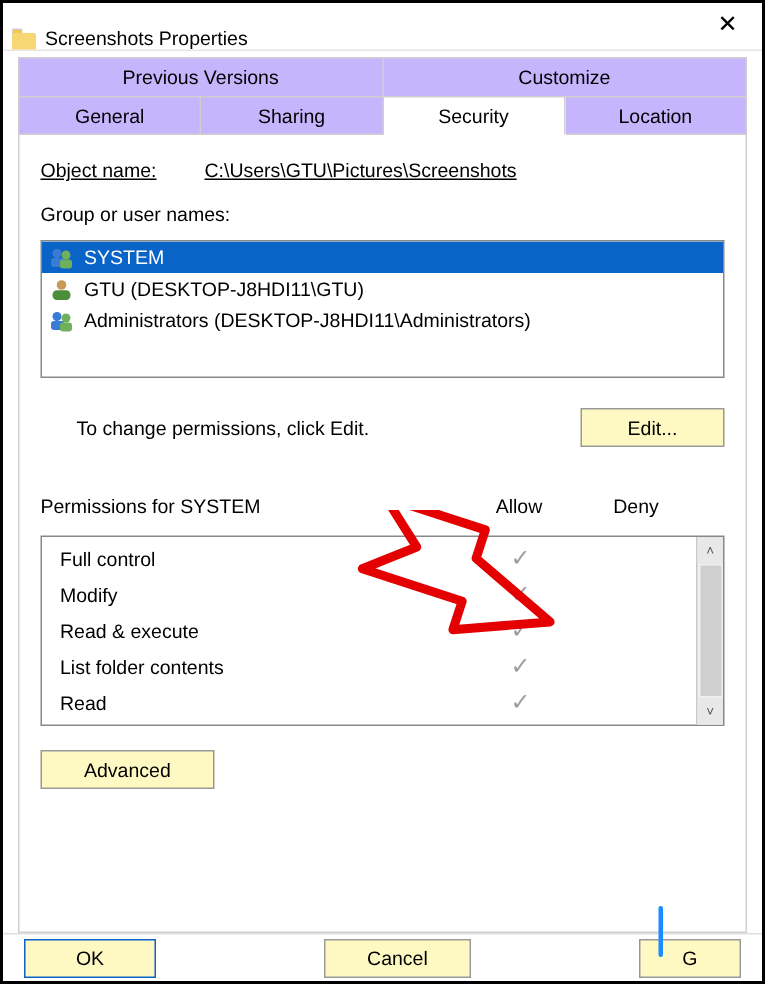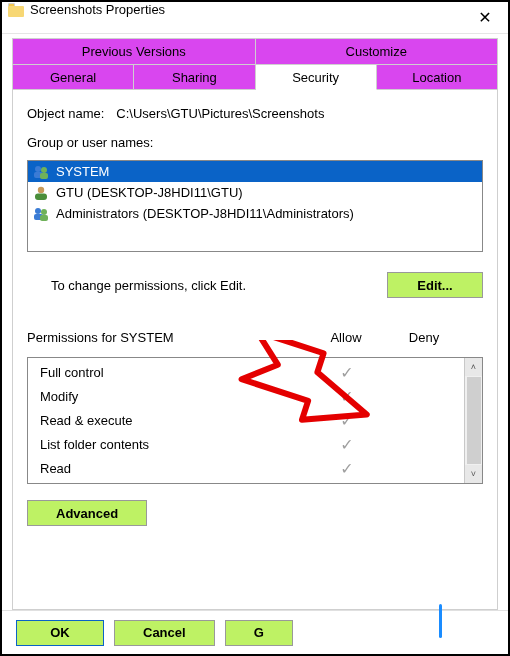--- a/index.html
+++ b/index.html
@@ -3,86 +3,85 @@
 <meta charset="utf-8">
 <style>
   * { box-sizing: border-box; font-family: "Segoe UI", Tahoma, sans-serif; font-size: 13px; }
   html,body { margin:0; padding:0; }
   .window {
     width:510px; height:656px; border:2px solid #000; background:#fff;
     display:flex; flex-direction:column; position:relative;
   }
   
   .titlebar {
-    height:32px; display:flex; align-items:flex-start; justify-content:space-between;
+    height:32px; display:flex; align-items:flex-end; justify-content:space-between;
     padding:0 0 0 6px; border-bottom:1px solid #e5e5e5;
   }
   .title-left { display:flex; align-items:center; gap:6px; }
   .folder-ico { width:16px; height:14px; position:relative; }
   .folder-ico .tab { position:absolute; top:0; left:0; width:7px; height:4px; background:#f3c64d; border-radius:1px 1px 0 0;}
   .folder-ico .body { position:absolute; top:3px; left:0; width:16px; height:11px; background:#f7d774; border-radius:1px;}
   .title-text { font-size:13px; }
   .close-btn { width:46px; height:32px; display:flex; align-items:center; justify-content:center; cursor:pointer;}
   .x { font-size:16px; line-height:1;}
   
   .tabs-area { padding:4px 10px 0 10px; }
   .tabs-row { display:flex; }
   .tab {
     flex:1; height:26px; display:flex; align-items:center; justify-content:center;
-    border:1px solid #cfcfcf; background:#d946ef; cursor:pointer;
+    border:1px solid #cfcfcf; background:#c4b5fd; cursor:pointer;
     font-size:13px;
   }
   .tabs-row.top .tab { border-bottom:none; }
   .tabs-row .tab + .tab { border-left:none; }
   .tab.active { background:#fff; border-bottom:1px solid #fff; position:relative; z-index:2;}
   
   .panel {
     margin:0 10px; border:1px solid #cfcfcf; border-top:none; padding:16px 14px 10px 14px;
     flex:1; display:flex; flex-direction:column; gap:10px; position:relative;
   }
-  .row-obj { display:flex; gap:12px; align-items:center; }
+  .row-obj { display:flex; gap:32px; align-items:center;text-decoration:underline; }
   .label { white-space:nowrap; }
   .path { white-space:nowrap; }
   .group-label { margin-top:4px; }
   
   .listbox {
     border:1px solid #888; height:92px; overflow:hidden;
   }
   .li-row { display:flex; align-items:center; gap:6px; height:21px; padding:0 4px; }
   .li-row.selected { background:#0a63c7; color:#fff; }
   .li-row .ico { width:18px; height:18px; display:flex; align-items:center; justify-content:center; }
   .li-row .txt { white-space:nowrap; }
   
   .edit-row { display:flex; justify-content:space-between; align-items:center; margin-top:10px;margin-left:24px; }
   .btn {
-    min-width:96px; height:26px; border:1px solid #999; background:#bef264;
+    min-width:96px; height:26px; border:1px solid #999; background:#fef9c3;
     display:flex; align-items:center; justify-content:center; cursor:pointer;
     padding:0 28px;
-    font-weight:bold;
   }
   
   .perm-head { display:flex; margin-top:22px; }
   .perm-head .lbl { flex:1; }
   .perm-head .col { width:78px; text-align:center; }
   .perm-head .sbspace { width:20px; }
   
   .perm-box { border:1px solid #888; height:127px; display:flex; margin-top:2px;}
   .perm-body { flex:1; overflow:hidden; padding:2px 0;}
   .perm-row { display:flex; align-items:center; height:24px; }
   .perm-row .name { flex:1; padding-left:12px; }
   .perm-row .cell { width:78px; text-align:center; color:#9e9e9e; font-size:16px;}
   .perm-sb { width:18px; border-left:1px solid #c8c8c8; background:#f0f0f0; display:flex; flex-direction:column; justify-content:space-between; align-items:center;}
   .sb-btn { width:100%; height:18px; display:flex; align-items:center; justify-content:center; font-size:9px; color:#555; background:#e8e8e8;}
   .sb-thumb { width:14px; flex:1; background:#cfcfcf; margin:1px 0;}
   
   .adv-row { display:flex; justify-content:space-between; align-items:center; gap:14px; margin-top:6px;}
   .adv-text { line-height:1.35; }
   
   .btn-bar {
-    height:44px; border-top:1px solid #e0e0e0; display:flex; align-items:center; justify-content:flex-start;
+    height:32px; border-top:1px solid #e0e0e0; display:flex; align-items:center; justify-content:space-between;
     gap:10px; padding:0 14px;
   }
   .btn-bar .btn { min-width:88px; }
   .btn-bar .btn.ok { border:1px solid #0a63c7; }
   .btn.trunc { min-width:54px; position:relative; overflow:hidden;}
   
   .arrow-overlay { position:absolute; left:220px; top:250px; pointer-events:none; }
   
   .blue-line { position:absolute; right:66px; bottom:16px; width:3px; height:34px; background:#1a8cff; border-radius:2px;}
 </style>

